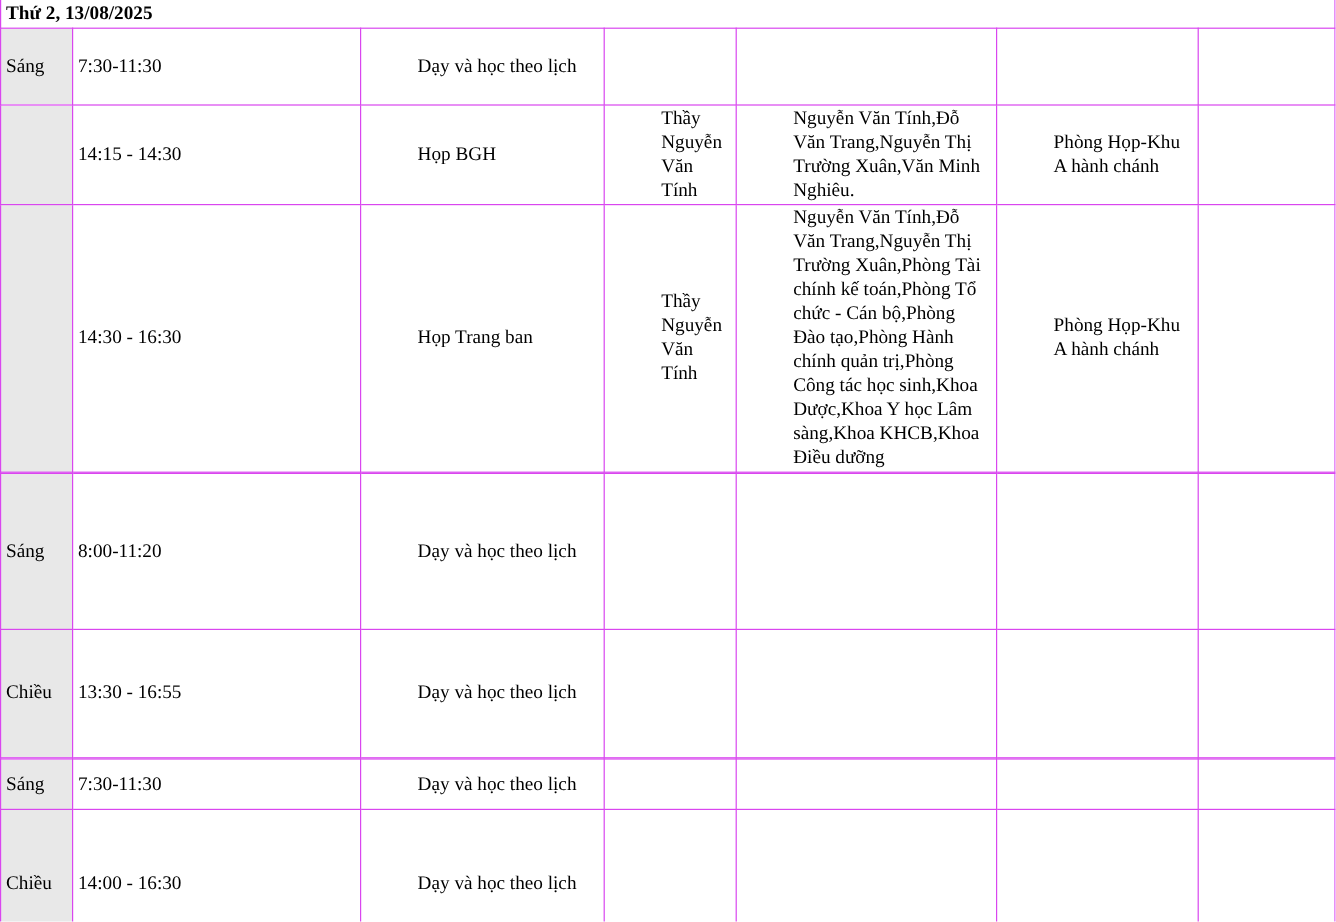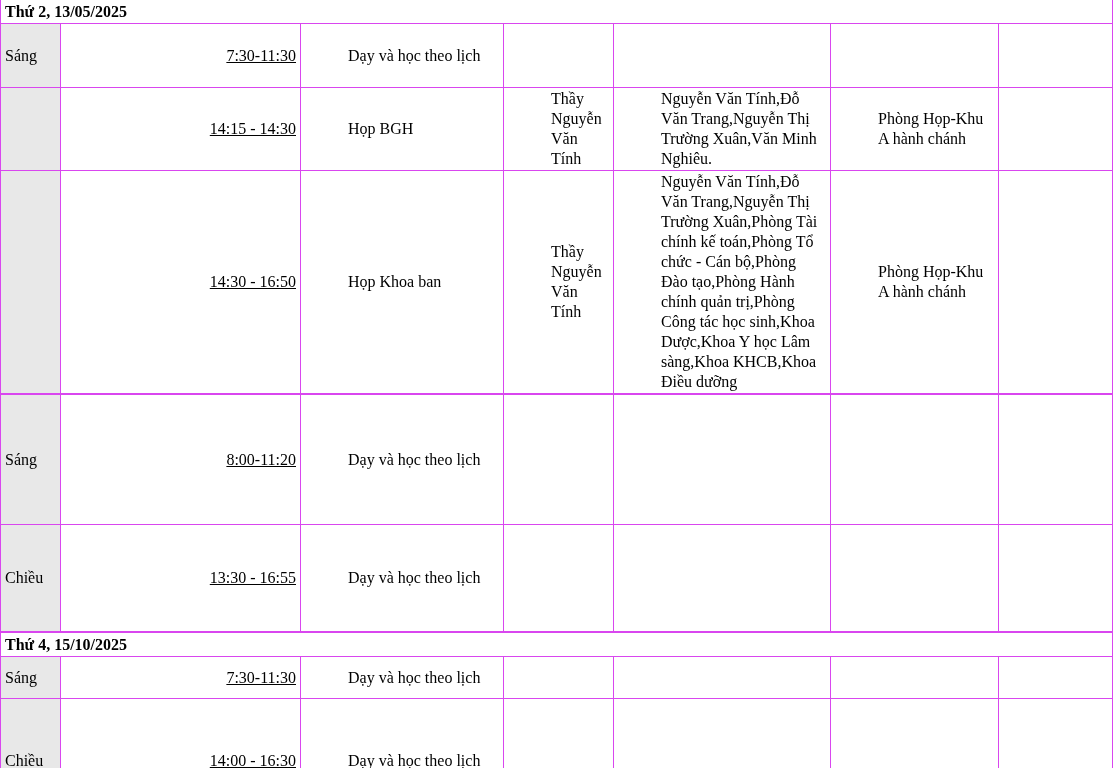--- a/index.html
+++ b/index.html
@@ -37,41 +37,41 @@
     line-height: 1.2;
     padding: 2px 4px;
     background: #ffffff;
     vertical-align: middle;
   }
   .day-section-1 td.day-title { border-top: none; }
   td.c-session {
     background: #e8e8e8;
     text-align: left;
   }
-  td.c-time { text-align: right; text-decoration: underline; }
+  td.c-time { text-align: left; }
   td.c-activity, td.c-person, td.c-attendees, td.c-location { text-align: left; padding-left: 47px; }
 </style>
 </head>
 <body>
 
 <div class="schedule">
 
   <table class="day-table day-section-1">
     <colgroup>
       <col style="width:60px">
         <col style="width:240px">
         <col style="width:203px">
       <col style="width:110px">
         <col style="width:217px">
         <col style="width:168px">
         <col style="width:114px">
     </colgroup>
     <tbody>
         <tr>
-      <td class="day-title" colspan="7">Thứ 2, 13/05/2025</td>
+      <td class="day-title" colspan="7">Thứ 2, 13/08/2025</td>
     </tr>
     <tr style="height:64px">
       <td class="c-session">Sáng</td>
       <td class="c-time">7:30-11:30</td>
       <td class="c-activity">Dạy và học theo lịch</td>
       <td class="c-person"></td>
       <td class="c-attendees"></td>
       <td class="c-location"></td>
       <td class="c-extra"></td>
     </tr>
@@ -79,22 +79,22 @@
       <td class="c-session"></td>
       <td class="c-time">14:15 - 14:30</td>
       <td class="c-activity">Họp BGH</td>
       <td class="c-person">Thầy Nguyễn Văn Tính</td>
       <td class="c-attendees">Nguyễn Văn Tính,Đỗ Văn Trang,Nguyễn Thị Trường Xuân,Văn Minh Nghiêu.</td>
       <td class="c-location">Phòng Họp-Khu A hành chánh</td>
       <td class="c-extra"></td>
     </tr>
     <tr style="height:207px">
       <td class="c-session"></td>
-      <td class="c-time">14:30 - 16:50</td>
-      <td class="c-activity">Họp Khoa ban</td>
+      <td class="c-time">14:30 - 16:30</td>
+      <td class="c-activity">Họp Trang ban</td>
       <td class="c-person">Thầy Nguyễn Văn Tính</td>
       <td class="c-attendees">Nguyễn Văn Tính,Đỗ Văn Trang,Nguyễn Thị Trường Xuân,Phòng Tài chính kế toán,Phòng Tổ chức - Cán bộ,Phòng Đào tạo,Phòng Hành chính quản trị,Phòng Công tác học sinh,Khoa Dược,Khoa Y học Lâm sàng,Khoa KHCB,Khoa Điều dưỡng</td>
       <td class="c-location">Phòng Họp-Khu A hành chánh</td>
       <td class="c-extra"></td>
     </tr>
   </tbody>
     </table>
 
   <table class="day-table">
     <colgroup>
@@ -132,23 +132,20 @@
     <colgroup>
       <col style="width:60px">
         <col style="width:240px">
         <col style="width:203px">
       <col style="width:110px">
         <col style="width:217px">
         <col style="width:168px">
         <col style="width:114px">
     </colgroup>
     <tbody>
-        <tr>
-      <td class="day-title" colspan="7">Thứ 4, 15/10/2025</td>
-    </tr>
     <tr style="height:42px">
       <td class="c-session">Sáng</td>
       <td class="c-time">7:30-11:30</td>
       <td class="c-activity">Dạy và học theo lịch</td>
       <td class="c-person"></td>
       <td class="c-attendees"></td>
       <td class="c-location"></td>
       <td class="c-extra"></td>
     </tr>
     <tr style="height:125px">

